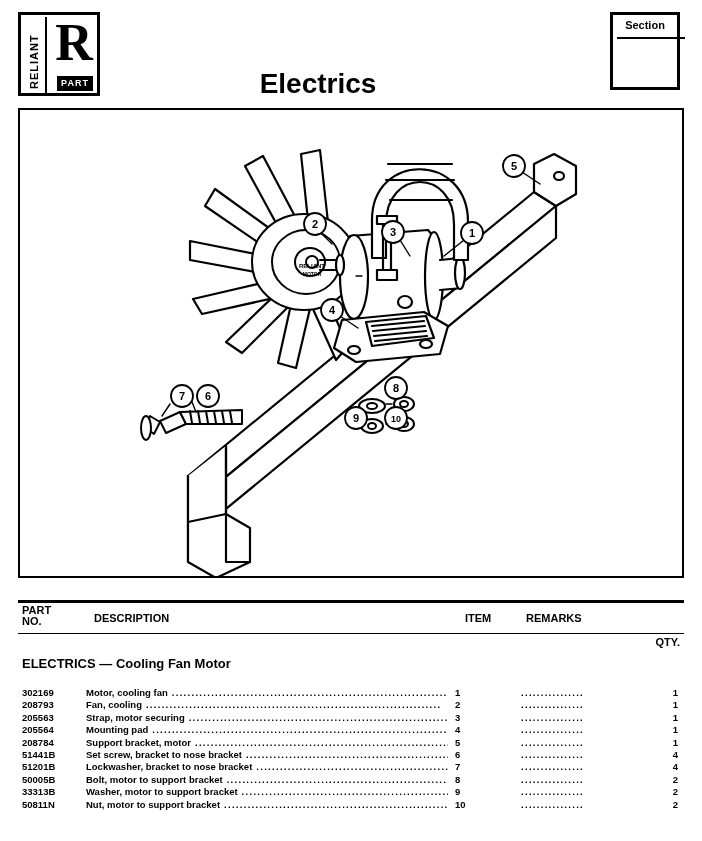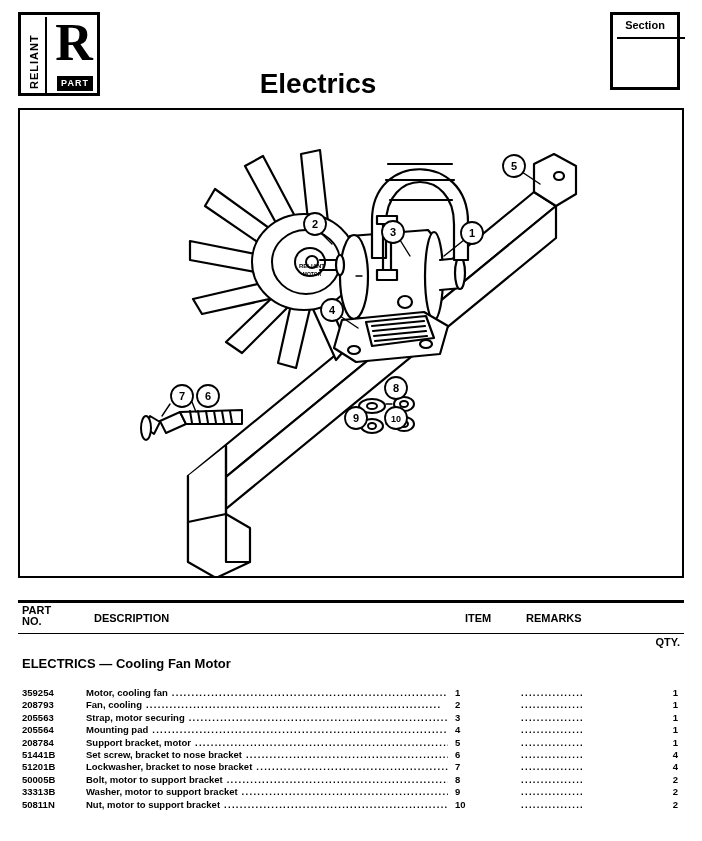--- a/index.html
+++ b/index.html
@@ -404,21 +404,21 @@
     <div class="h-rem">REMARKS</div>
     <div class="h-qty">QTY.</div>
   </div>
 
   <div class="rule-thin"></div>
 
   <div class="group-title">ELECTRICS — Cooling Fan Motor</div>
 
   <div class="rows" id="rows-container">
       <div class="row">
-        <div class="c-part">359254</div>
+        <div class="c-part">302169</div>
         <div class="c-desc"><span>Motor, cooling fan</span><span class="dots"> ...........................................................................</span></div>
         <div class="c-item">1</div>
         <div class="c-rem">................</div>
         <div class="c-qty">1</div>
       </div>
       <div class="row">
         <div class="c-part">208793</div>
         <div class="c-desc"><span>Fan, cooling</span><span class="dots"> ...........................................................................</span></div>
         <div class="c-item">2</div>
         <div class="c-rem">................</div>

